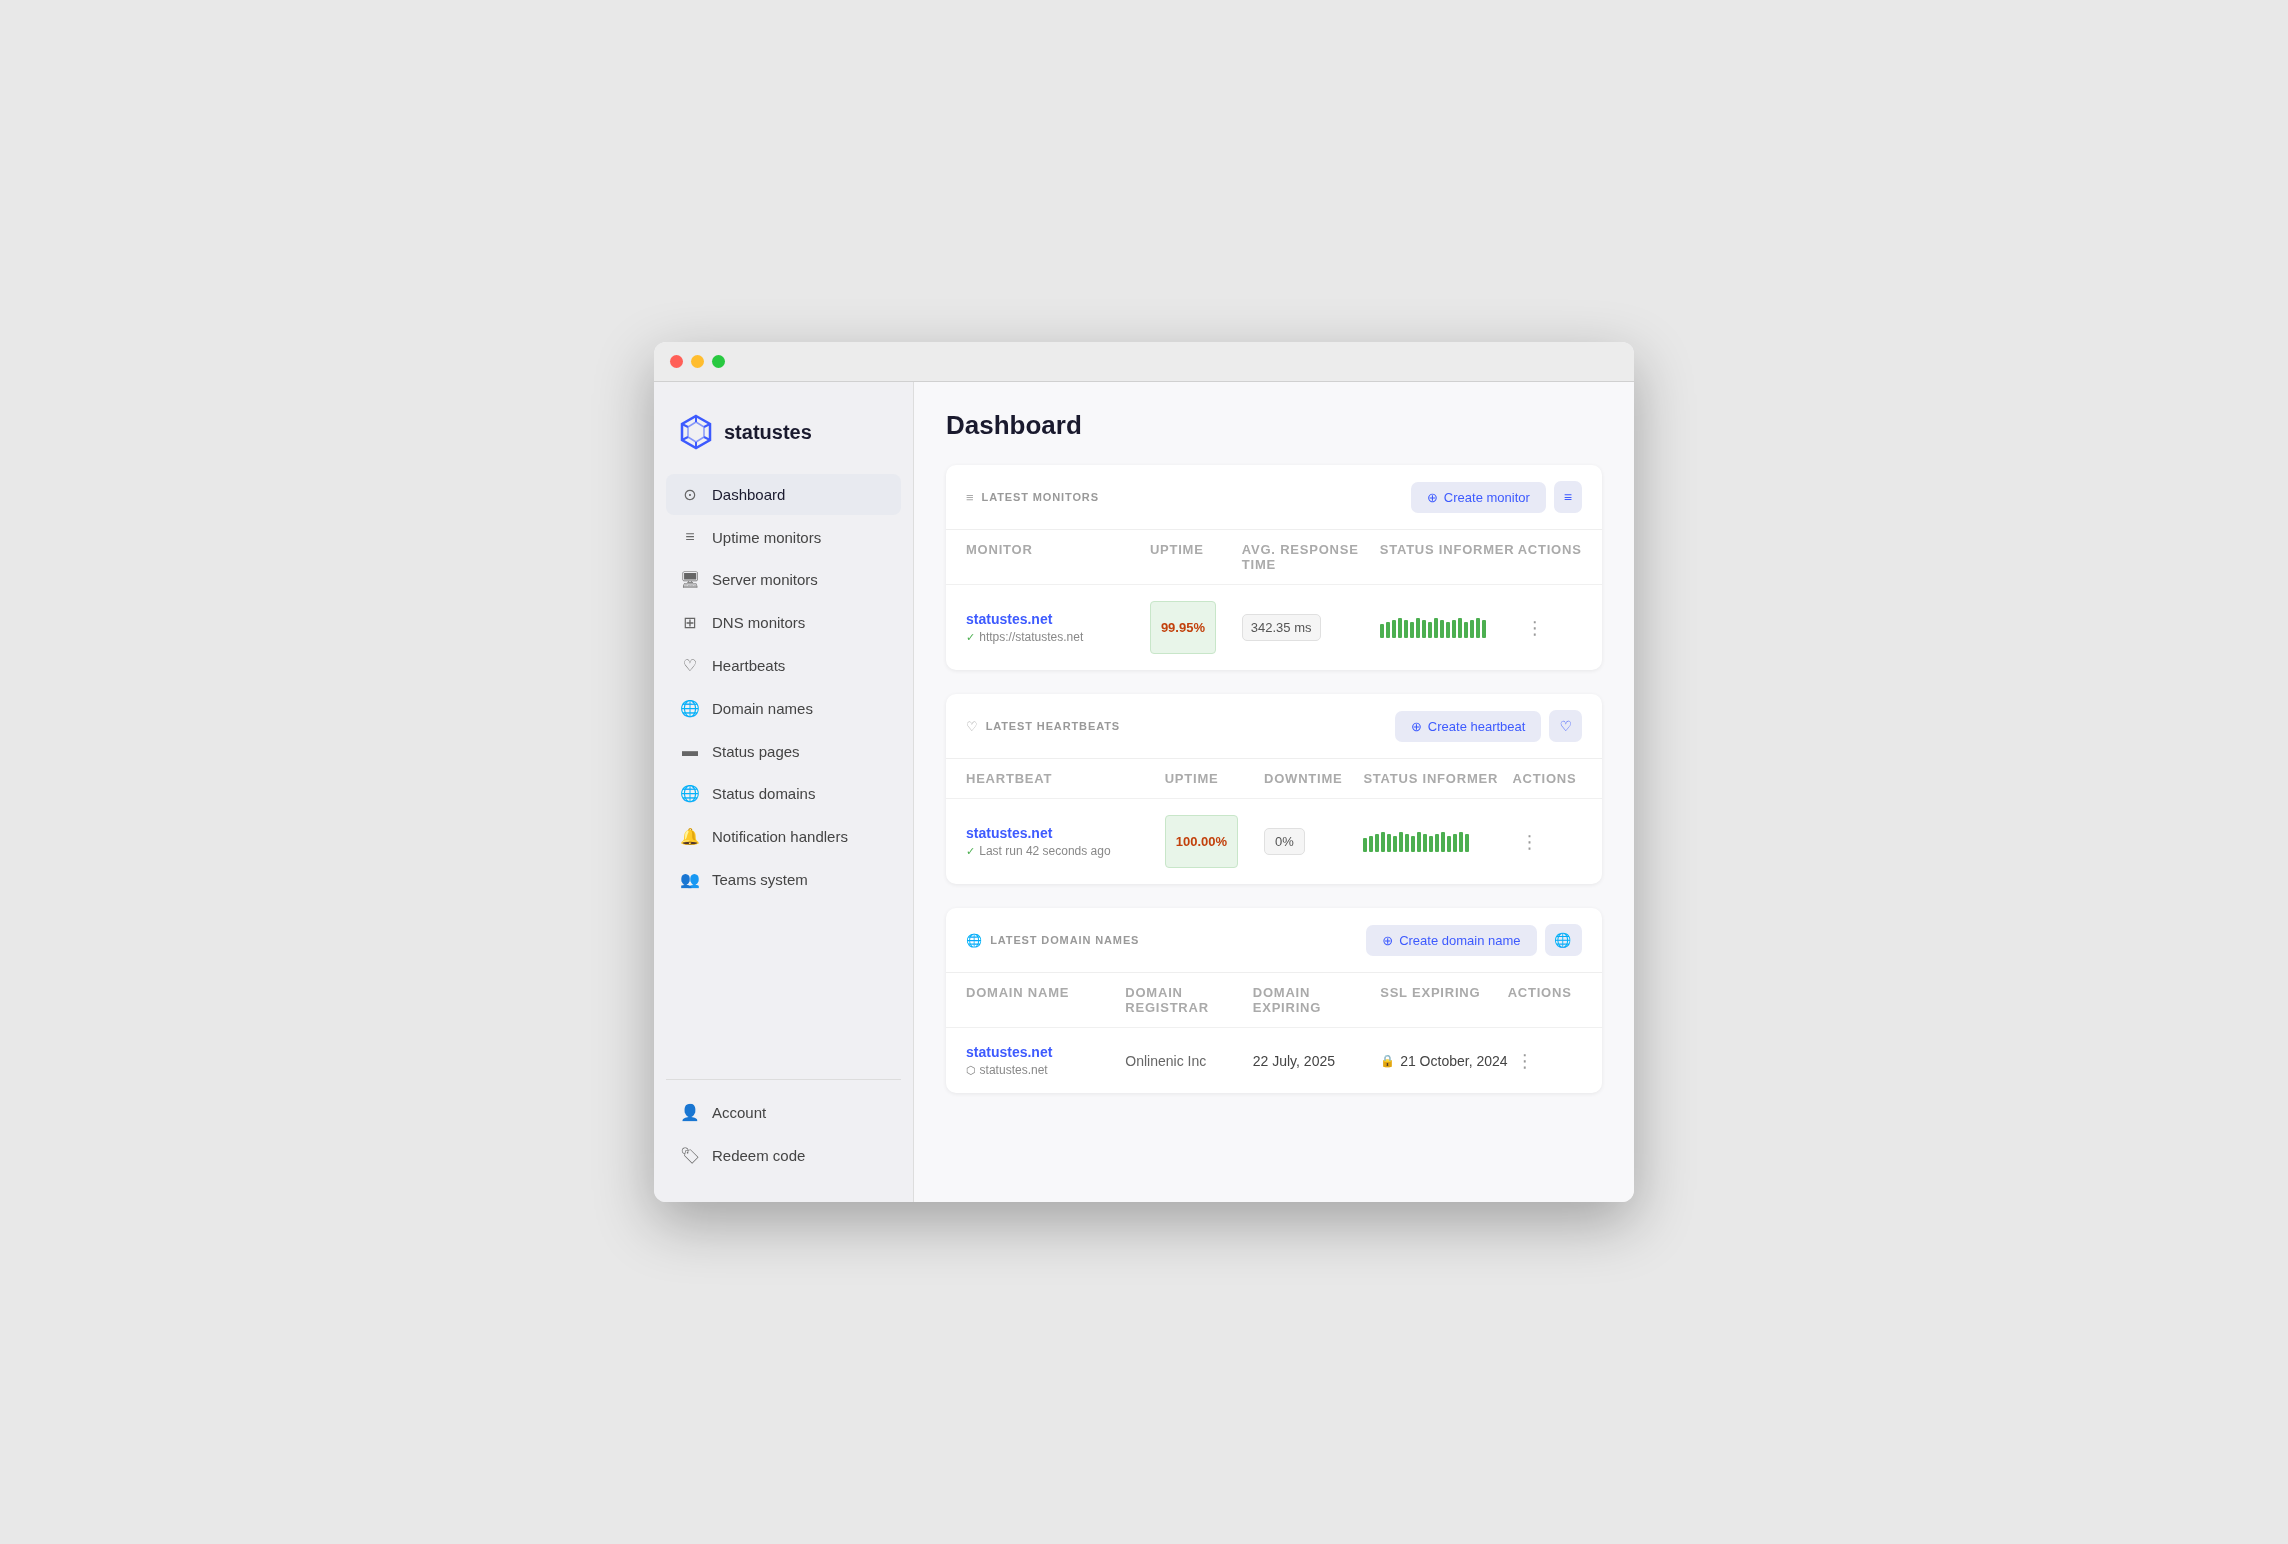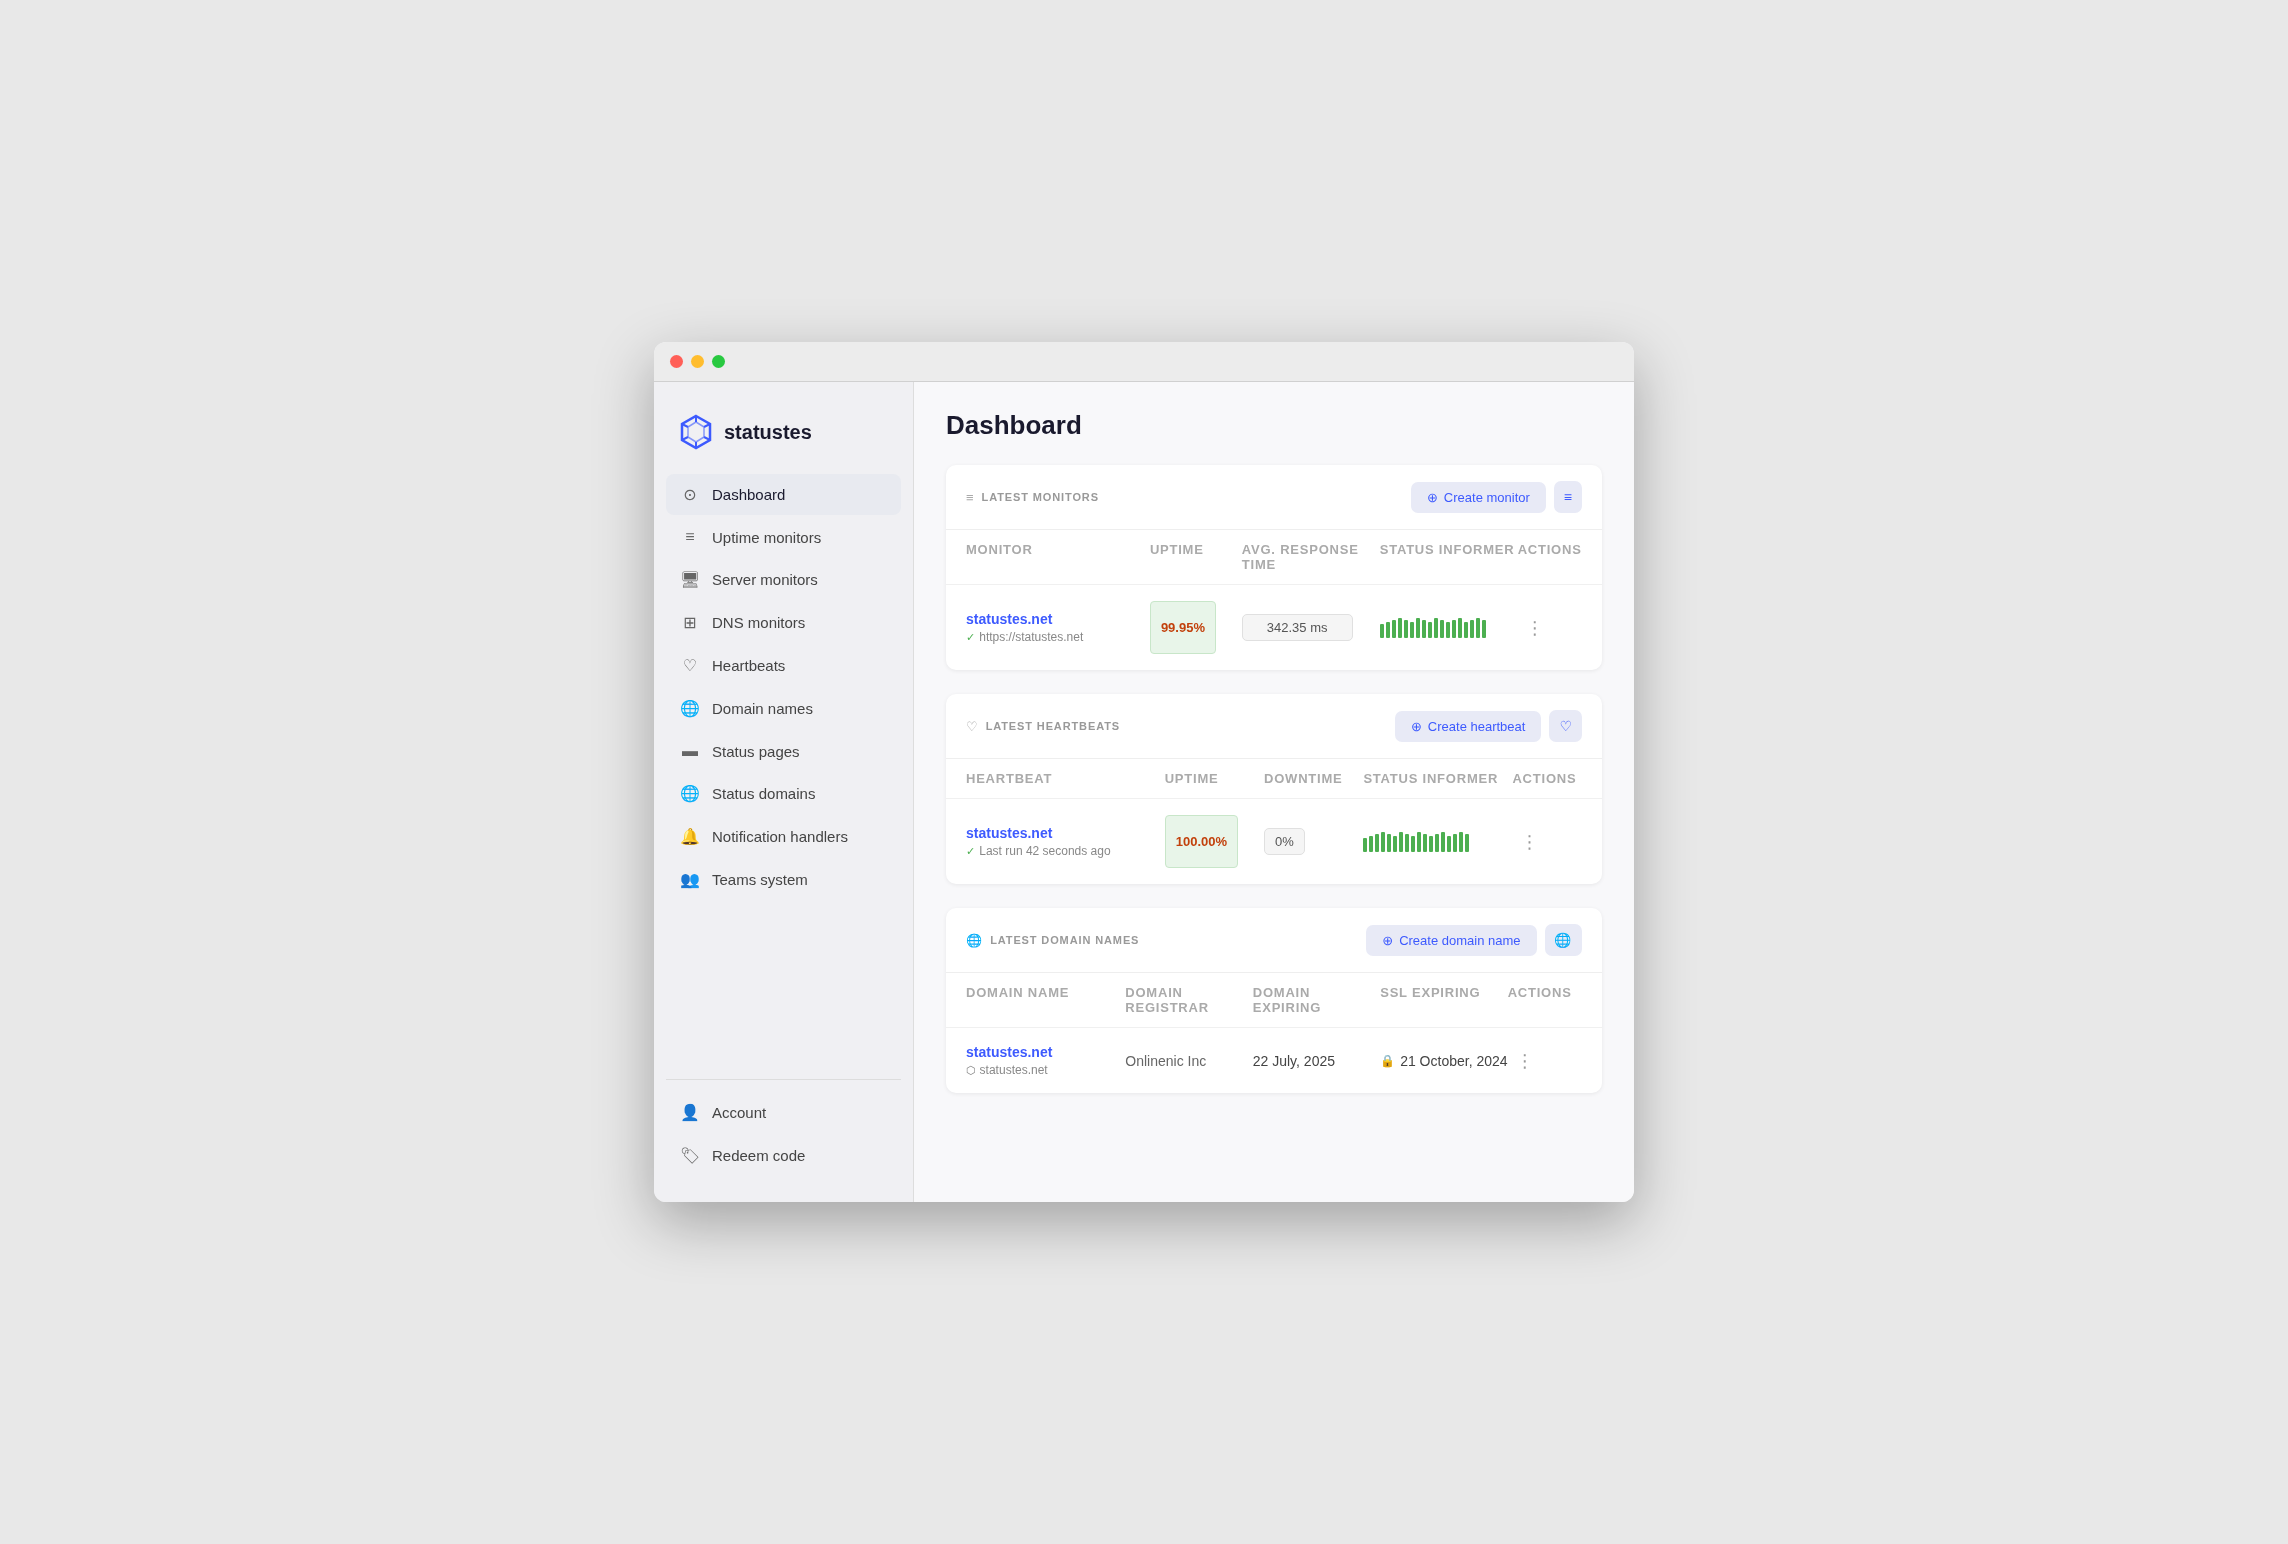--- a/index.html
+++ b/index.html
@@ -185,21 +185,21 @@
       padding: 18px 10px;
       font-size: 13px;
       font-weight: 600;
       border: 1px solid #c8e6c9;
     }
     .response-badge {
       display: inline-block;
       background: #f5f5f5;
       color: #555;
       border-radius: 5px;
-      padding: 5px 24px;
+      padding: 5px 8px;
       font-size: 13px;
       font-weight: 500;
       border: 1px solid #e0e0e0;
     }
     .downtime-badge {
       display: inline-block;
       background: #f5f5f5;
       color: #555;
       border-radius: 5px;
       padding: 5px 10px;

